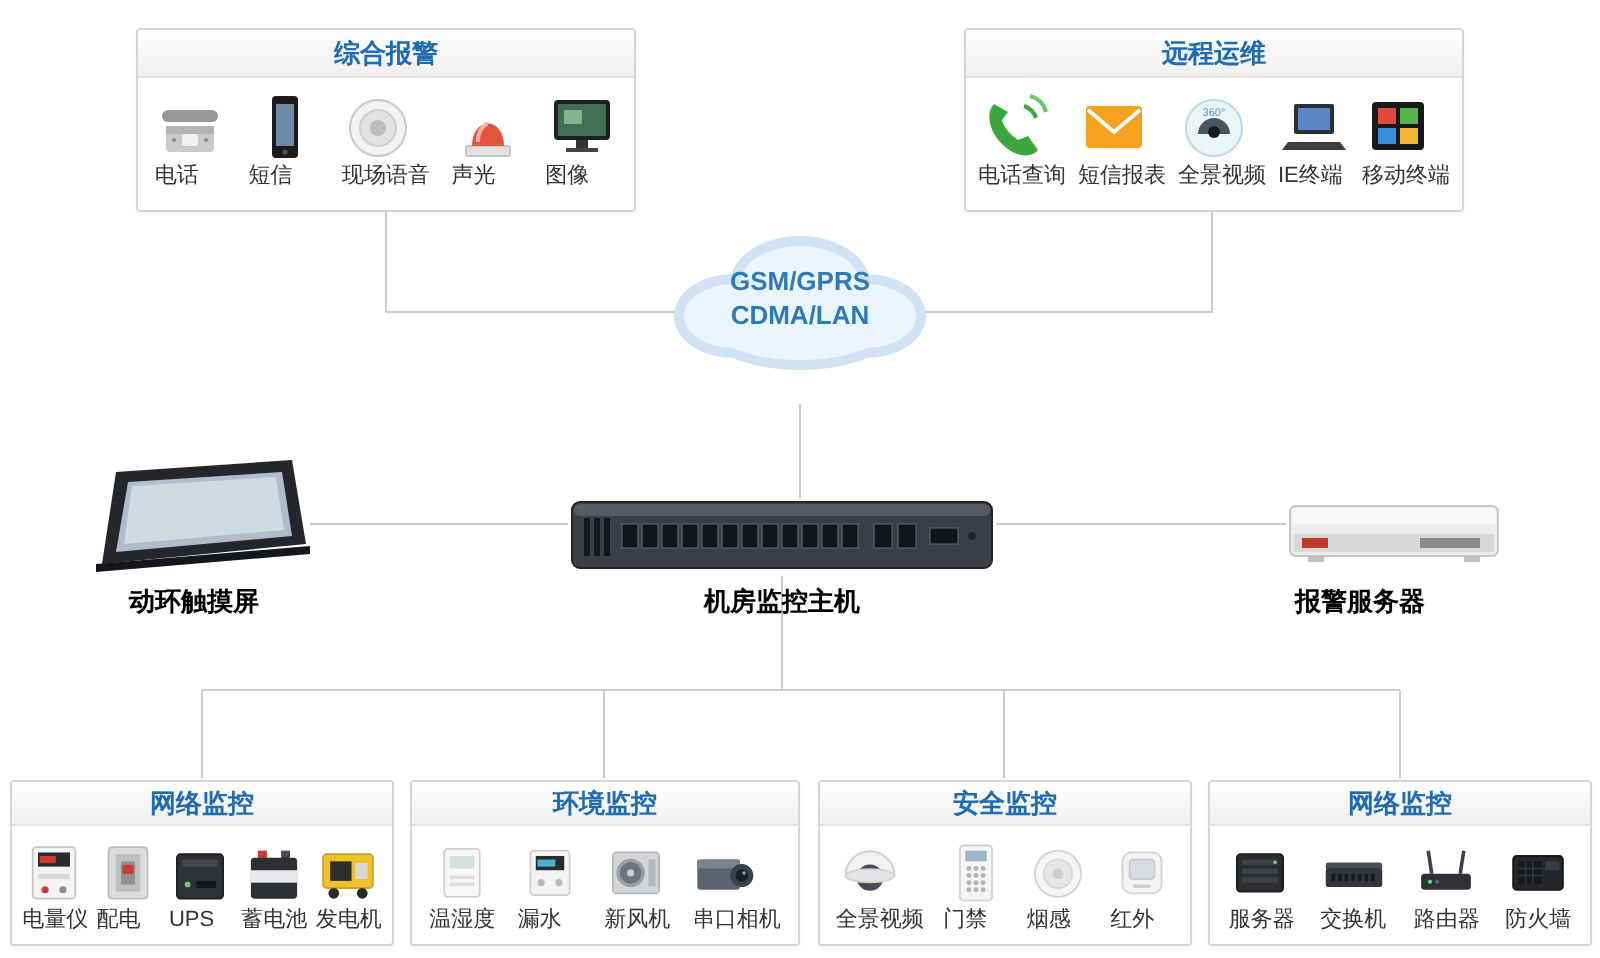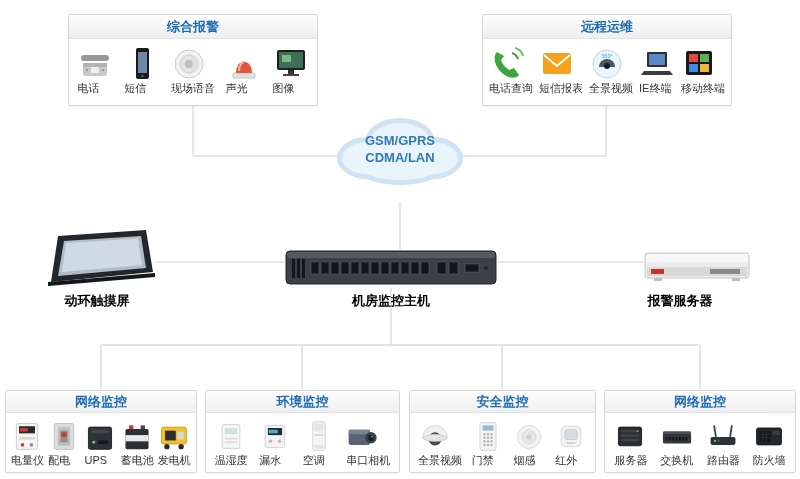--- a/index.html
+++ b/index.html
@@ -322,27 +322,28 @@
               <rect x="11" y="10" width="10" height="4" fill="#48b2d8"></rect>
               <circle cx="13" cy="23" r="2" fill="#bbb"></circle>
               <circle cx="23" cy="23" r="2" fill="#bbb"></circle>
             </svg>
           </span>
         <span class="lbl">漏水</span>
       </div>
       <div class="item">
         <span class="icn">
             <svg width="32" height="32" viewBox="0 0 36 34">
-              <rect x="11" y="1" width="14" height="32" rx="2" fill="#f5f5f5" stroke="#cfcfcf"></rect>
-              <rect x="13" y="3" width="10" height="9" fill="#dfe7ea"></rect>
-              <rect x="13" y="15" width="10" height="2" fill="#d7d7d7"></rect>
-              <rect x="13" y="27" width="10" height="4" fill="#e3e3e3"></rect>
-            </svg>
-          </span>
-        <span class="lbl">空调</span>
+              <rect x="5" y="6" width="26" height="23" rx="2" fill="#d3d6d8" stroke="#b7babd"></rect>
+              <circle cx="15" cy="17.5" r="8" fill="#9aa0a5"></circle>
+              <circle cx="15" cy="17.5" r="6" fill="#6d7378"></circle>
+              <circle cx="15" cy="17.5" r="2" fill="#caced1"></circle>
+              <rect x="25" y="10" width="4" height="15" fill="#b4b8bb"></rect>
+            </svg>
+          </span>
+        <span class="lbl">新风机</span>
       </div>
       <div class="item">
         <span class="icn">
             <svg width="32" height="32" viewBox="0 0 36 34">
               <rect x="3" y="10" width="24" height="17" rx="2" fill="#5a6470"></rect>
               <rect x="3" y="10" width="24" height="5" fill="#79848f"></rect>
               <circle cx="28" cy="19" r="6.5" fill="#39414a"></circle>
               <circle cx="28" cy="19" r="3.5" fill="#1b2026"></circle>
               <circle cx="29.3" cy="17.6" r="1" fill="#7fa6c0"></circle>
             </svg>

